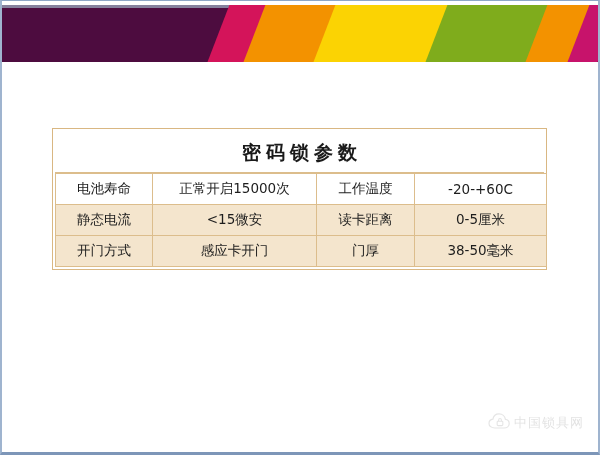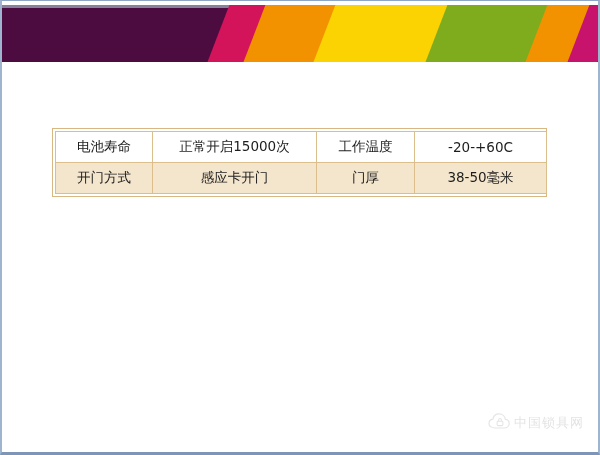--- a/index.html
+++ b/index.html
@@ -148,36 +148,43 @@
     <div class="stripe st-yellow"></div>
     <div class="stripe st-green"></div>
     <div class="stripe st-orange2"></div>
     <div class="stripe st-magenta2"></div>
   </div>
 
   <div id="body-area">
 
     <div id="spec-block">
 
+      <div id="spec-title">密码锁参数</div>
 
       <table id="spec-table">
         <colgroup>
           <col class="c1">
             <col class="c2">
             <col class="c3">
             <col class="c4">
         </colgroup>
         <tbody>
           <tr class="plain">
             <td>电池寿命</td>
             <td>正常开启15000次</td>
             <td>工作温度</td>
             <td>-20-+60C</td>
           </tr>
           <tr class="shade">
+            <td>静态电流</td>
+            <td>&lt;15微安</td>
+            <td>读卡距离</td>
+            <td>0-5厘米</td>
+          </tr>
+          <tr class="shade">
             <td>开门方式</td>
             <td>感应卡开门</td>
             <td>门厚</td>
             <td>38-50毫米</td>
           </tr>
         </tbody>
       </table>
     </div>
 
     <div id="watermark">

